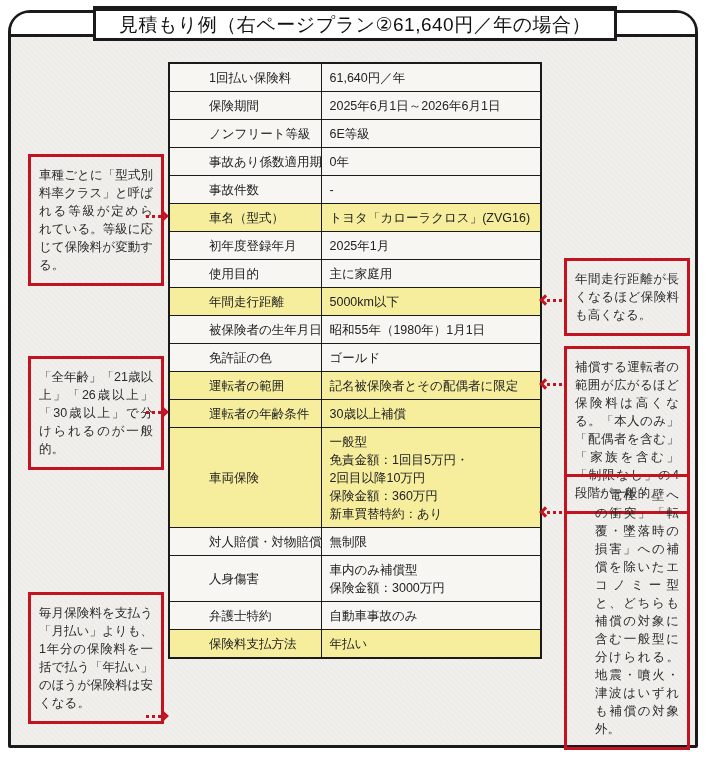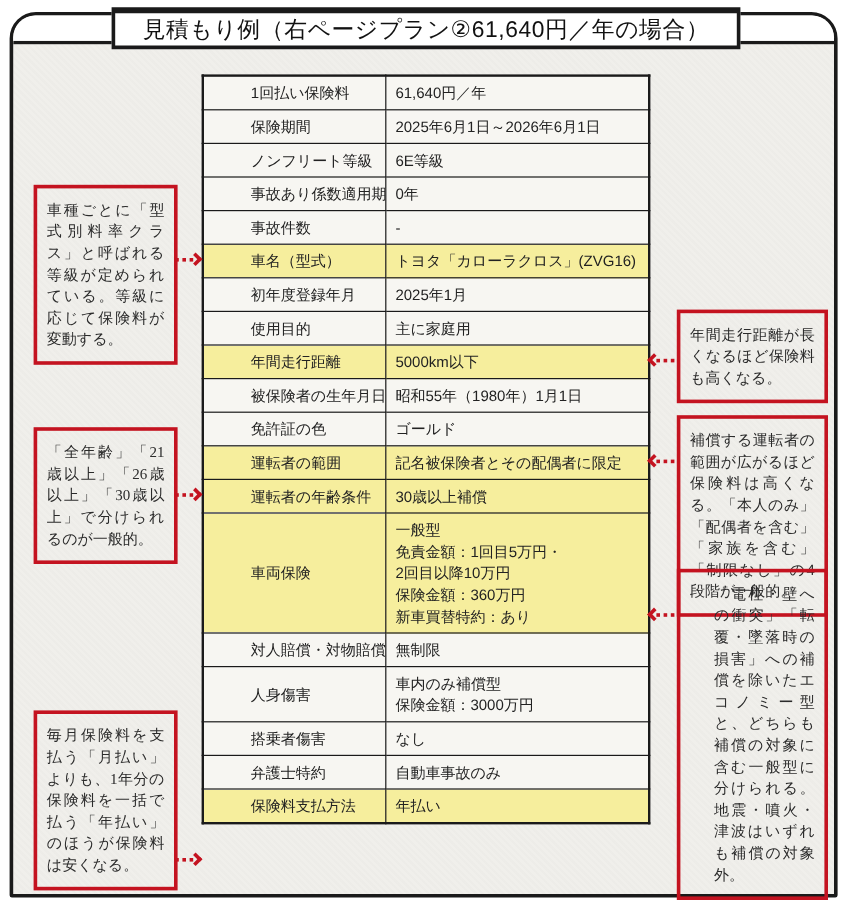--- a/index.html
+++ b/index.html
@@ -74,21 +74,21 @@
     position:absolute;
     border:3px solid var(--red);
     background:transparent;
     padding:9px 8px;
     font-size:12.5px;
     line-height:18px;
     color:#2b2b2b;
     text-align:justify;
     z-index:4;
   }
-  .co-l{left:28px;width:120px;font-family:Liberation Serif, serif;}
+  .co-l{left:28px;width:136px;}
   .co-r{left:564px;width:126px;}
   .co-l1{top:154px;min-height:112px;}
   .co-l2{top:356px;min-height:94px;}
   .co-l3{top:592px;min-height:126px;}
   .co-r1{top:258px;min-height:65px;}
   .co-r2{top:346px;min-height:144px;}
   .co-r3{top:474px;min-height:197px;padding-left:28px;}
   
   .arrow{
     position:absolute;
@@ -198,24 +198,20 @@
         <tr>
           <td class="lbl">対人賠償・対物賠償</td>
           <td class="val">無制限</td>
         </tr>
         <tr>
           <td class="lbl">人身傷害</td>
           <td class="val">車内のみ補償型
 保険金額：3000万円</td>
         </tr>
         <tr>
-          <td class="lbl">搭乗者傷害</td>
-          <td class="val">なし</td>
-        </tr>
-        <tr>
           <td class="lbl">弁護士特約</td>
           <td class="val">自動車事故のみ</td>
         </tr>
         <tr class="hl">
           <td class="lbl">保険料支払方法</td>
           <td class="val">年払い</td>
         </tr>
       </tbody>
   </table>
 

